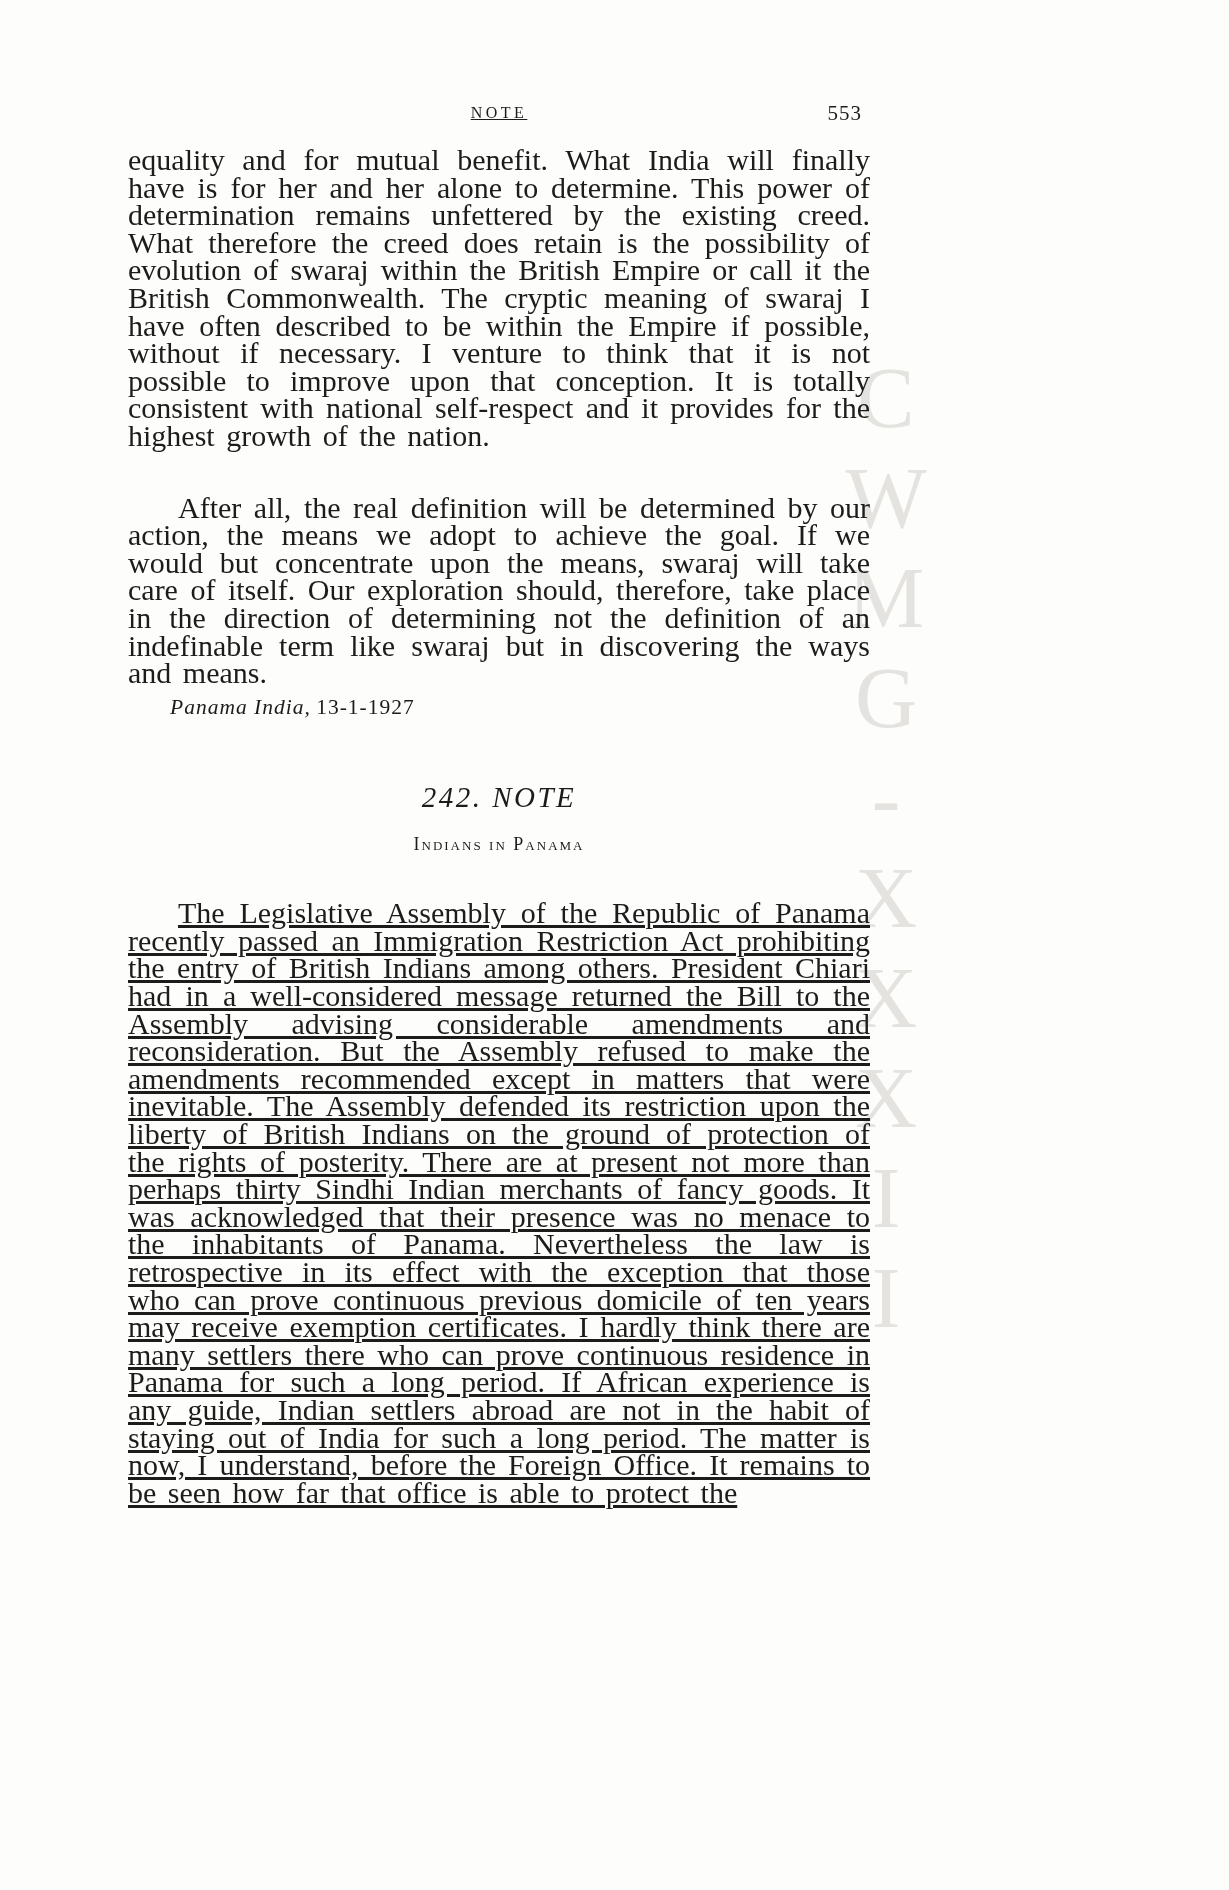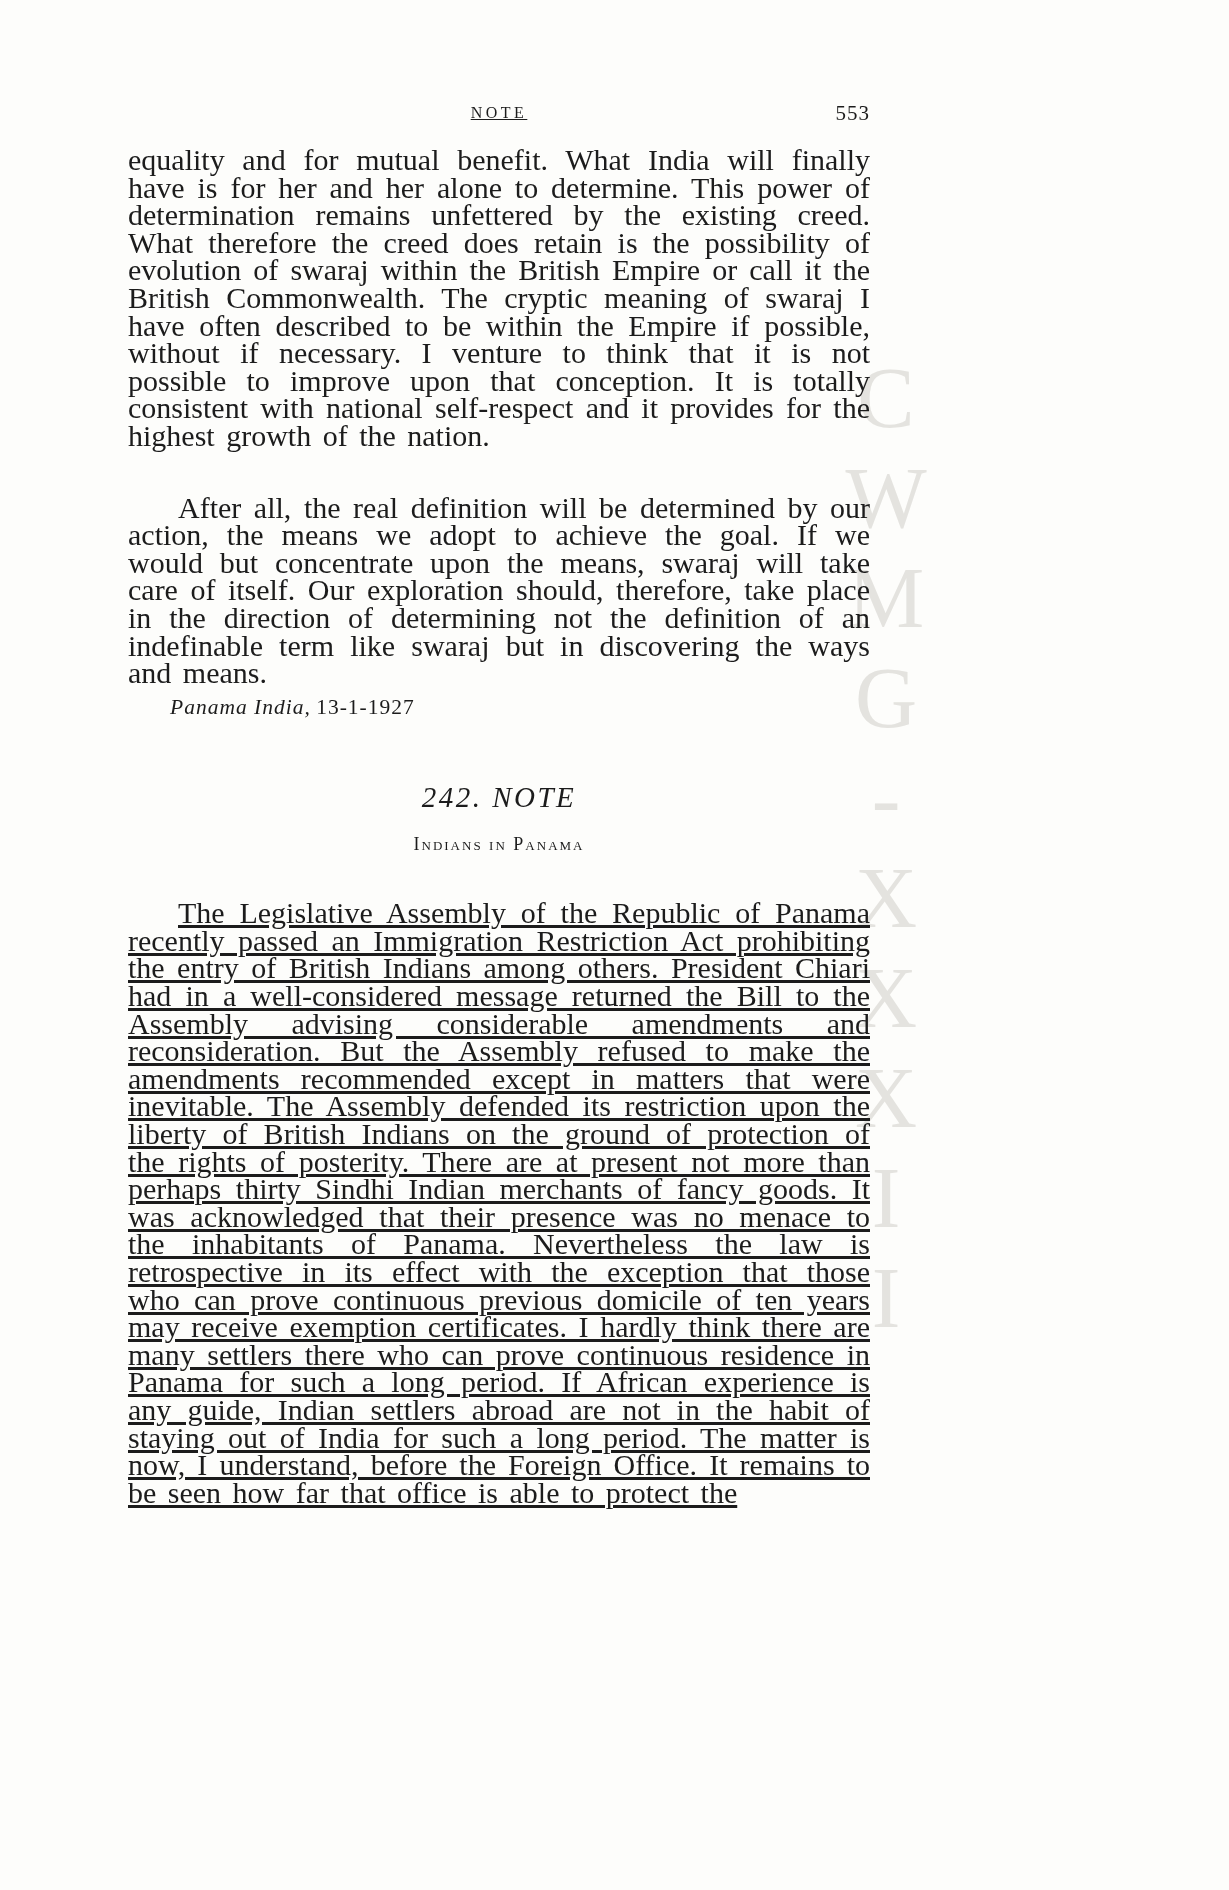--- a/index.html
+++ b/index.html
@@ -41,21 +41,21 @@
     display: block;
     text-align: center;
     font-size: 16px;
     letter-spacing: 3.5px;
     font-variant: small-caps;
     text-transform: uppercase;
   }
   .page-number {
     position: absolute;
     top: -3px;
-    right: 0;
+    right: 8px;
     font-size: 21px;
     letter-spacing: 1px;
     text-align: center;
   }
   .content {
     position: absolute;
     top: 146px;
     left: 128px;
     width: 742px;
     z-index: 1;

